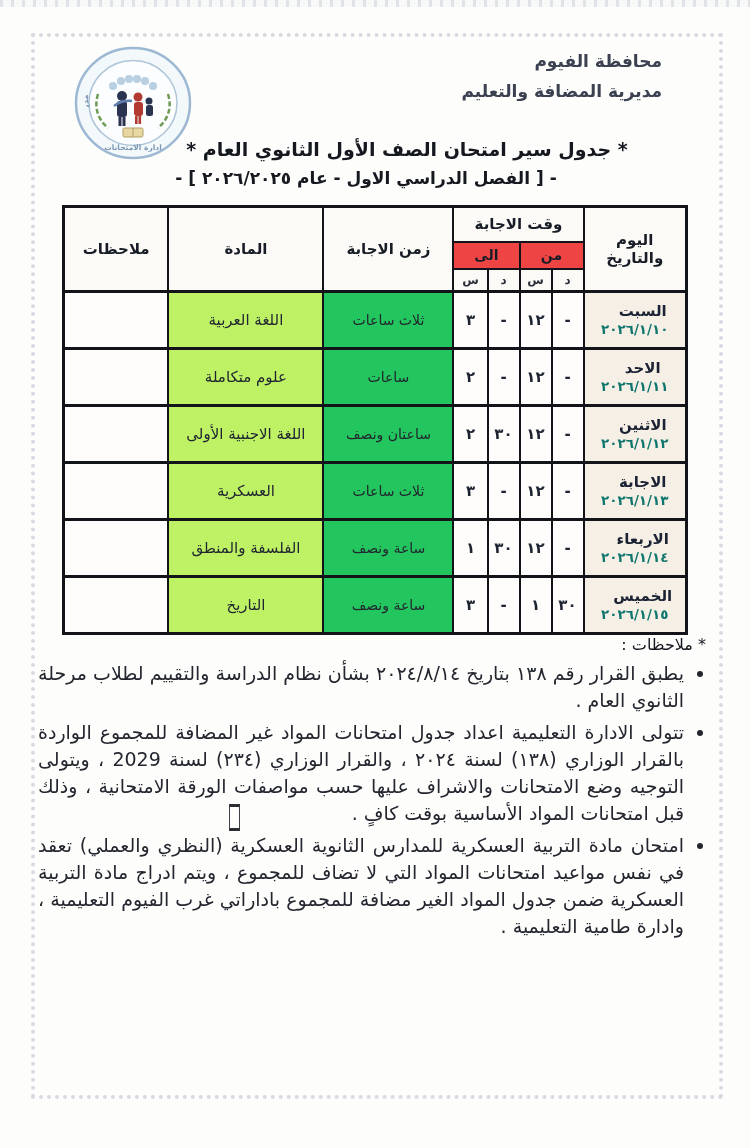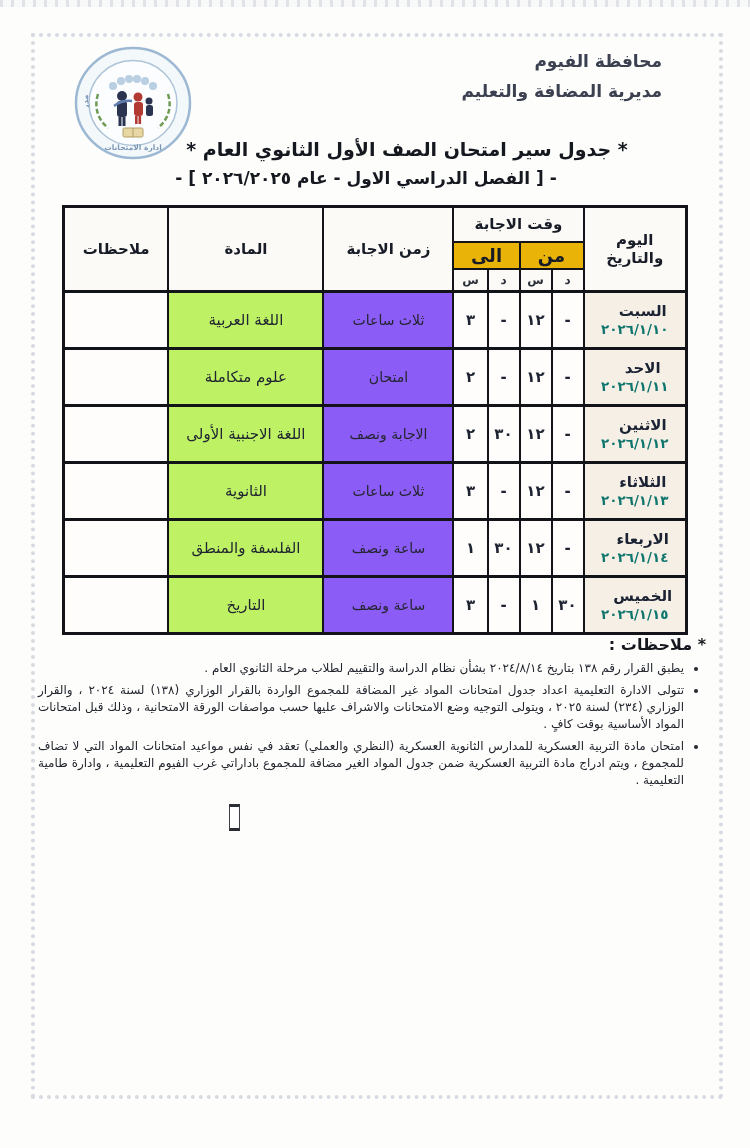--- a/index.html
+++ b/index.html
@@ -18,36 +18,36 @@
   .doc-subtitle{position:absolute;top:168px;left:0;width:732px;text-align:center;
         font-weight:bold;font-size:17px;color:#15181f;}
   
   .sched-wrap{position:absolute;top:205px;right:62px;}
   table.sched{border-collapse:collapse;table-layout:fixed;width:623px;
         border:3px solid #121419;background:#fefdfb;}
   table.sched th,table.sched td{border:2px solid #121419;text-align:center;vertical-align:middle;
         padding:0 2px;overflow:hidden;}
   table.sched tbody td{border-top-width:3px;}
   th.h-main{font-size:15px;font-weight:bold;color:#181c26;background:#fbfaf7;}
-  th.h-sub{font-size:18px;font-weight:bold;color:#181c26;background:#eab308;height:25px;}
+  th.h-sub{font-size:14px;font-weight:bold;color:#181c26;background:#ef4444;height:25px;}
   th.h-tiny{font-size:12px;font-weight:bold;color:#2a2e39;background:#fbfaf7;height:20px;}
   tr.row-h1{height:35px;}
   tr.data-row{height:57px;}
   td.cell-day{background:#f6efe6;}
   .day-name{font-weight:bold;font-size:15px;color:#1b2233;line-height:1.35;margin-left:16px;}
   .day-date{font-weight:bold;font-size:13.5px;color:#0f766e;line-height:1.3;}
   td.cell-num{font-weight:bold;font-size:15px;color:#1d2330;background:#fefdfb;}
-  td.cell-duration{font-size:14px;color:#23262e;background:#8b5cf6;}
+  td.cell-duration{font-size:14px;color:#23262e;background:#22c55e;}
   td.cell-subject{font-size:15px;color:#202531;background:#bef264;}
   td.cell-notes{background:#fefdfb;}
   
   .notes-block{position:absolute;top:635px;right:40px;width:672px;text-align:right;}
-  .notes-heading{font-weight:bold;font-size:16px;color:#15181f;margin:0 4px 6px 0;}
+  .notes-heading{font-weight:normal;font-size:16px;color:#15181f;margin:0 4px 6px 0;}
   ul.notes-list{margin:0;padding:0 26px 0 0;list-style:disc;}
-  ul.notes-list li{font-size:12px;line-height:1.42;color:#23262e;text-align:justify;
+  ul.notes-list li{font-size:19px;line-height:1.42;color:#23262e;text-align:justify;
         margin-bottom:5px;}
   .missing-box{position:absolute;left:229px;top:804px;width:9px;height:21px;
         border:1px solid #3c3f46;border-top:3px solid #2a2d33;border-bottom:3px solid #2a2d33;
         background:#fefefe;}
 </style>
 </head>
 <body>
 
 <div class="page">
 
@@ -152,48 +152,48 @@
         </tr>
         <tr class="data-row">
           <td class="cell-day">
             <div class="day-name">الاحد</div>
             <div class="day-date">٢٠٢٦/١/١١</div>
           </td>
           <td class="cell-num">-</td>
           <td class="cell-num">١٢</td>
           <td class="cell-num">-</td>
           <td class="cell-num">٢</td>
-          <td class="cell-duration">امتحان</td>
+          <td class="cell-duration">ساعات</td>
           <td class="cell-subject">علوم متكاملة</td>
           <td class="cell-notes"></td>
         </tr>
         <tr class="data-row">
           <td class="cell-day">
             <div class="day-name">الاثنين</div>
             <div class="day-date">٢٠٢٦/١/١٢</div>
           </td>
           <td class="cell-num">-</td>
           <td class="cell-num">١٢</td>
           <td class="cell-num">٣٠</td>
           <td class="cell-num">٢</td>
-          <td class="cell-duration">الاجابة ونصف</td>
+          <td class="cell-duration">ساعتان ونصف</td>
           <td class="cell-subject">اللغة الاجنبية الأولى</td>
           <td class="cell-notes"></td>
         </tr>
         <tr class="data-row">
           <td class="cell-day">
-            <div class="day-name">الثلاثاء</div>
+            <div class="day-name">الاجابة</div>
             <div class="day-date">٢٠٢٦/١/١٣</div>
           </td>
           <td class="cell-num">-</td>
           <td class="cell-num">١٢</td>
           <td class="cell-num">-</td>
           <td class="cell-num">٣</td>
           <td class="cell-duration">ثلاث ساعات</td>
-          <td class="cell-subject">الثانوية</td>
+          <td class="cell-subject">العسكرية</td>
           <td class="cell-notes"></td>
         </tr>
         <tr class="data-row">
           <td class="cell-day">
             <div class="day-name">الاربعاء</div>
             <div class="day-date">٢٠٢٦/١/١٤</div>
           </td>
           <td class="cell-num">-</td>
           <td class="cell-num">١٢</td>
           <td class="cell-num">٣٠</td>
@@ -216,20 +216,20 @@
           <td class="cell-notes"></td>
         </tr>
       </tbody>
     </table>
   </div>
 
   <div class="notes-block">
     <div class="notes-heading">* ملاحظات :</div>
     <ul class="notes-list">
       <li>يطبق القرار رقم ١٣٨ بتاريخ ٢٠٢٤/٨/١٤ بشأن نظام الدراسة والتقييم لطلاب مرحلة الثانوي العام .</li>
-      <li>تتولى الادارة التعليمية اعداد جدول امتحانات المواد غير المضافة للمجموع الواردة بالقرار الوزاري (١٣٨) لسنة ٢٠٢٤ ، والقرار الوزاري (٢٣٤) لسنة ٢٠٢٥ ، ويتولى التوجيه وضع الامتحانات والاشراف عليها حسب مواصفات الورقة الامتحانية ، وذلك قبل امتحانات المواد الأساسية بوقت كافٍ .</li>
+      <li>تتولى الادارة التعليمية اعداد جدول امتحانات المواد غير المضافة للمجموع الواردة بالقرار الوزاري (١٣٨) لسنة ٢٠٢٤ ، والقرار الوزاري (٢٣٤) لسنة 2029 ، ويتولى التوجيه وضع الامتحانات والاشراف عليها حسب مواصفات الورقة الامتحانية ، وذلك قبل امتحانات المواد الأساسية بوقت كافٍ .</li>
       <li>امتحان مادة التربية العسكرية للمدارس الثانوية العسكرية (النظري والعملي) تعقد في نفس مواعيد امتحانات المواد التي لا تضاف للمجموع ، ويتم ادراج مادة التربية العسكرية ضمن جدول المواد الغير مضافة للمجموع باداراتي غرب الفيوم التعليمية ، وادارة طامية التعليمية .</li>
     </ul>
   </div>
 
   <div class="missing-box"></div>
 
 </div>
 
 </body></html>

